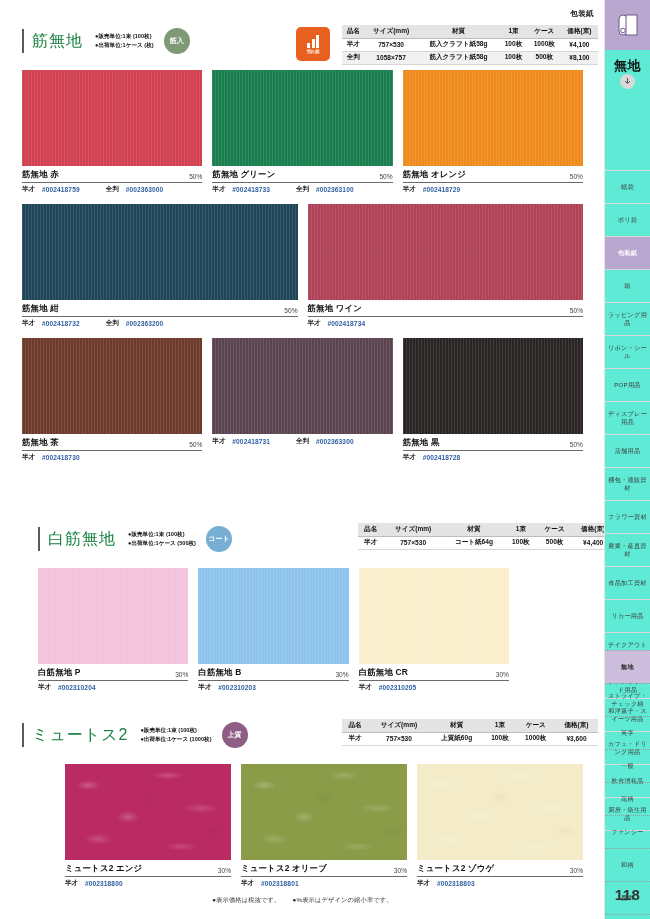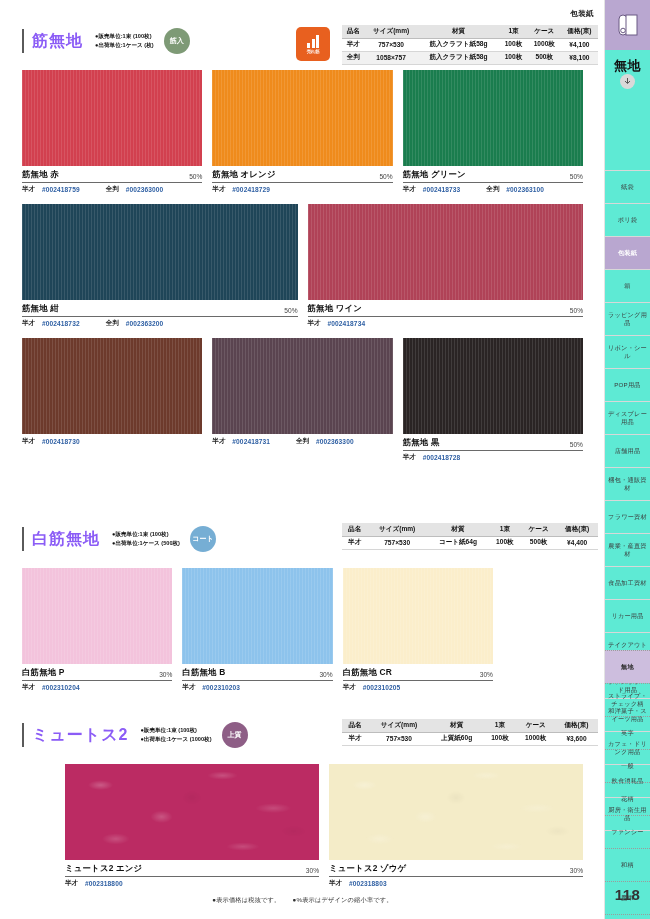--- a/index.html
+++ b/index.html
@@ -59,21 +59,21 @@
     color:#222;letter-spacing:.4px;
   }
 
   
   .content{position:absolute;top:0;left:0;width:605px;height:919px;}
 
   
   .sec-head{position:relative;height:48px;}
   .sec-title-wrap{position:absolute;left:22px;top:6px;display:flex;align-items:center;}
   .sec-bar{width:2px;height:24px;background:#5a5a5a;margin-right:8px;}
-  .sec-title{font-size:16px;font-weight:700;letter-spacing:1px;color:#8b5cf6;white-space:nowrap;}
+  .sec-title{font-size:16px;font-weight:400;letter-spacing:1px;color:#15803d;white-space:nowrap;}
   .sec-units{margin-left:12px;font-size:5.6px;line-height:1.65;color:#111;white-space:nowrap;font-weight:700;}
   .sec-badge{
     margin-left:10px;width:26px;height:26px;border-radius:50%;
     display:flex;align-items:center;justify-content:center;
     font-size:7px;font-weight:700;color:#fff;letter-spacing:0;text-align:center;line-height:1.05;
   }
 
   
   .rank-icon{
     position:absolute;left:296px;top:5px;width:34px;height:34px;border-radius:5px;
@@ -205,44 +205,44 @@
             </div>
             <div class="code-row">
               <span class="code-sz">半才</span>
               <span class="code-no">#002418759</span>
               <span class="code-gap"></span>
               <span class="code-sz">全判</span>
               <span class="code-no">#002363000</span>
             </div>
           </div>
           <div class="cell">
-            <div class="swatch striped" style="background: rgb(239, 139, 28);"></div>
-            <div class="cap-row">
-              <div class="cap-name">筋無地 オレンジ</div>
-              <div class="cap-pct">50%</div>
-            </div>
-            <div class="code-row">
-              <span class="code-sz">半才</span>
-              <span class="code-no">#002418729</span>
-            </div>
-          </div>
-          <div class="cell">
             <div class="swatch striped" style="background: rgb(26, 125, 78);"></div>
             <div class="cap-row">
               <div class="cap-name">筋無地 グリーン</div>
               <div class="cap-pct">50%</div>
             </div>
             <div class="code-row">
               <span class="code-sz">半才</span>
               <span class="code-no">#002418733</span>
               <span class="code-gap"></span>
               <span class="code-sz">全判</span>
               <span class="code-no">#002363100</span>
             </div>
           </div>
+          <div class="cell">
+            <div class="swatch striped" style="background: rgb(239, 139, 28);"></div>
+            <div class="cap-row">
+              <div class="cap-name">筋無地 オレンジ</div>
+              <div class="cap-pct">50%</div>
+            </div>
+            <div class="code-row">
+              <span class="code-sz">半才</span>
+              <span class="code-no">#002418729</span>
+            </div>
+          </div>
         </div>
         <div class="grid" style="margin-bottom: 10px;">
           <div class="cell">
             <div class="swatch striped" style="background: rgb(31, 69, 88);"></div>
             <div class="cap-row">
               <div class="cap-name">筋無地 紺</div>
               <div class="cap-pct">50%</div>
             </div>
             <div class="code-row">
               <span class="code-sz">半才</span>
@@ -260,20 +260,24 @@
             </div>
             <div class="code-row">
               <span class="code-sz">半才</span>
               <span class="code-no">#002418734</span>
             </div>
           </div>
         </div>
         <div class="grid" style="margin-bottom: 10px;">
           <div class="cell">
             <div class="swatch striped" style="background: rgb(109, 58, 44);"></div>
+            <div class="cap-row">
+              <div class="cap-name">筋無地 茶</div>
+              <div class="cap-pct">50%</div>
+            </div>
             <div class="code-row">
               <span class="code-sz">半才</span>
               <span class="code-no">#002418730</span>
             </div>
           </div>
           <div class="cell">
             <div class="swatch striped" style="background: rgb(90, 68, 80);"></div>
             <div class="code-row">
               <span class="code-sz">半才</span>
               <span class="code-no">#002418731</span>
@@ -288,21 +292,21 @@
               <div class="cap-name">筋無地 黒</div>
               <div class="cap-pct">50%</div>
             </div>
             <div class="code-row">
               <span class="code-sz">半才</span>
               <span class="code-no">#002418728</span>
             </div>
           </div>
         </div>
       </div>
-      <div style="position: absolute; left: 0px; top: 520px; width: 515px;">
+      <div style="position: absolute; left: 16px; top: 520px; width: 515px;">
         <div class="sec-head">
           <div class="sec-title-wrap">
             <div class="sec-bar"></div>
             <div class="sec-title">白筋無地</div>
             <div class="sec-units">
               <div>●販売単位:1束 (100枚)</div>
               <div>●出荷単位:1ケース (500枚)</div>
             </div>
             <div class="sec-badge" style="background: rgb(118, 174, 212);">コート</div>
           </div>
@@ -402,20 +406,31 @@
         <div class="grid" style="margin-bottom: 10px; margin-left: 43px;">
           <div class="cell">
             <div class="swatch textured" style="background: rgb(187, 43, 99);"></div>
             <div class="cap-row">
               <div class="cap-name">ミュートス2 エンジ</div>
               <div class="cap-pct">30%</div>
             </div>
             <div class="code-row">
               <span class="code-sz">半才</span>
               <span class="code-no">#002318800</span>
+            </div>
+          </div>
+          <div class="cell">
+            <div class="swatch textured" style="background: rgb(138, 156, 71);"></div>
+            <div class="cap-row">
+              <div class="cap-name">ミュートス2 オリーブ</div>
+              <div class="cap-pct">30%</div>
+            </div>
+            <div class="code-row">
+              <span class="code-sz">半才</span>
+              <span class="code-no">#002318801</span>
             </div>
           </div>
           <div class="cell">
             <div class="swatch textured" style="background: rgb(244, 236, 200);"></div>
             <div class="cap-row">
               <div class="cap-name">ミュートス2 ゾウゲ</div>
               <div class="cap-pct">30%</div>
             </div>
             <div class="code-row">
               <span class="code-sz">半才</span>

